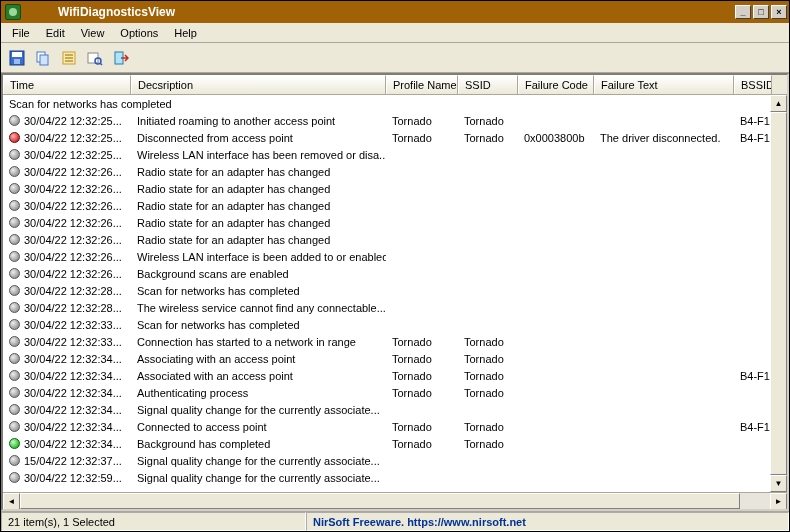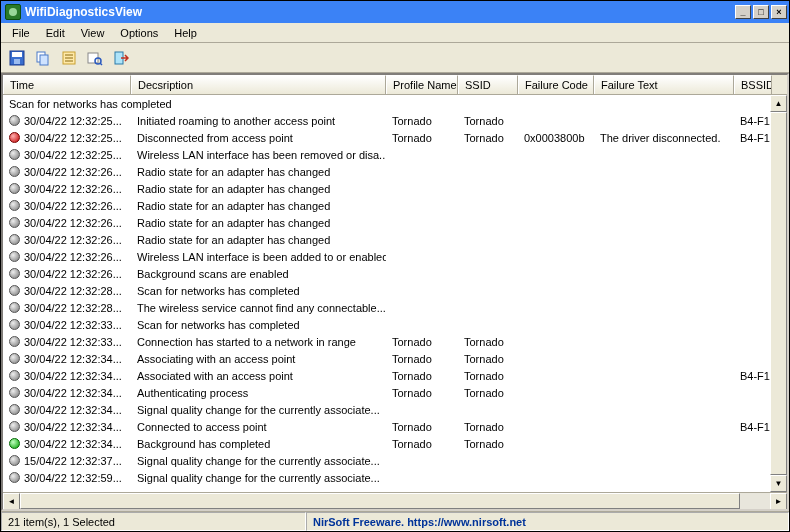--- a/index.html
+++ b/index.html
@@ -1,20 +1,20 @@
 <!DOCTYPE html>
 <html><head>
 <meta charset="utf-8">
 <style>
 * { box-sizing: border-box; margin: 0; padding: 0; font-family: Tahoma, Arial, sans-serif; }
 body { background: #fff; width: 790px; height: 532px; overflow: hidden; border: 1px solid #000; display: flex; flex-direction: column; }
 .titlebar { background: linear-gradient(to bottom, #0a246a, #3a6ea5 4%, #0a246a 50%, #3a6ea5); background: #0a246a; color: #fff; height: 22px; display: flex; align-items: center; padding: 0 2px 0 4px; position: relative; }
 .titlebar { background: linear-gradient(to right, #0a246a, #a6caf0); background: #0a246a; }
 .titlebar { background: #0846a8; background: linear-gradient(to bottom,#2a5fb0,#173f85); }
-.titlebar { background: #3b82f6; }
+.titlebar { background: #a16207; gap: 33px; }
 .title-icon { width: 16px; height: 16px; background: #2a7a2a; border: 1px solid #0d4d0d; border-radius: 2px; margin-right: 4px; position: relative; }
 .title-icon::after { content:""; position:absolute; left:3px; top:3px; width:8px; height:8px; background:#9ad89a; border-radius:50%; }
 .title-text { font-size: 12px; font-weight: bold; flex: 1; }
 .title-btns { display: flex; gap: 2px; }
 .title-btn { width: 16px; height: 14px; background: #d4d0c8; border: 1px solid #fff; border-right-color:#404040; border-bottom-color:#404040; font-size: 9px; font-weight:bold; display:flex; align-items:center; justify-content:center; color:#000; cursor:pointer; }
 .menubar { background: #ece9d8; height: 20px; display: flex; align-items: center; padding: 5px 4px; font-size: 11px; border-bottom: 1px solid #aca899; gap: 2px; }
 .menu-item { padding: 2px 7px; cursor: pointer; }
 .toolbar { background: #ece9d8; height: 30px; display: flex; align-items: center; padding: 0 6px; gap: 6px; border-bottom: 1px solid #aca899; }
 .tool-btn { width: 20px; height: 20px; display:flex; align-items:center; justify-content:center; cursor:pointer; }
 .tool-btn svg { width:16px; height:16px; }

